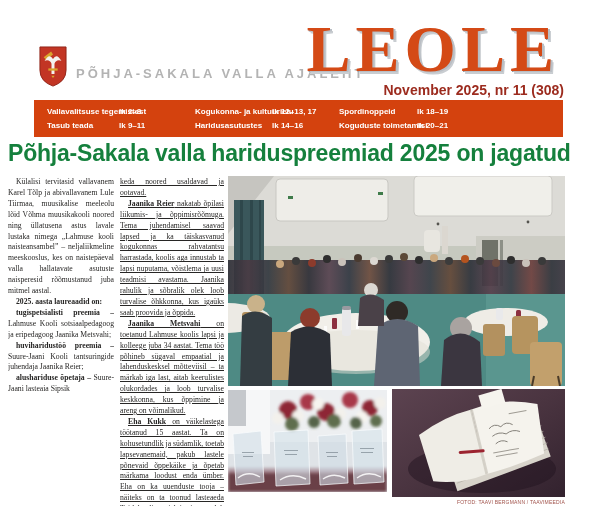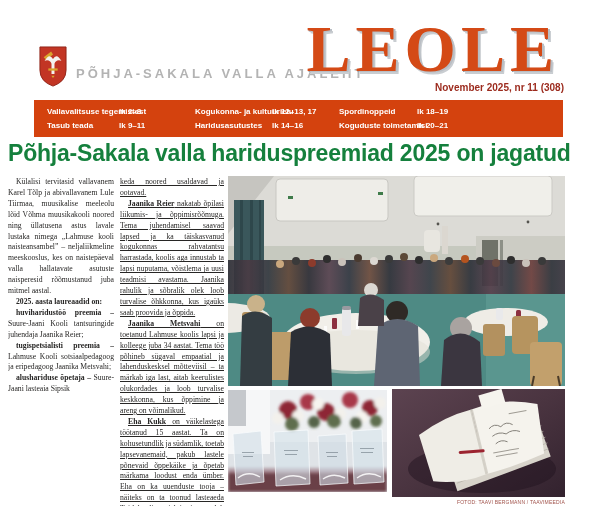--- a/index.html
+++ b/index.html
@@ -7,21 +7,21 @@
         font-family:"Liberation Serif",serif;}
 
   
   .logo{position:absolute;left:39px;top:46px;width:28px;height:42px;}
   .tagline{position:absolute;left:76px;top:66px;font-family:"Liberation Sans",sans-serif;
            font-weight:bold;font-size:13px;letter-spacing:3px;color:#b3b3b3;}
   .title{position:absolute;right:33px;top:8px;margin:8px;font-family:"Liberation Serif",serif;
          font-weight:bold;font-size:66px;line-height:1;letter-spacing:5px;color:#d44a16;
          text-shadow:2px 1px 0 #b9bec4,3px 3px 0 #c9cdd1,1px 1px 0 #8a9098;}
   .issue{position:absolute;right:36px;top:82px;font-family:"Liberation Sans",sans-serif;
-         font-weight:bold;font-size:10px;color:#9c2b1e;}
+         font-weight:bold;font-size:14px;color:#9c2b1e;}
 
   
   .index-bar{position:absolute;left:34px;top:100px;width:529px;height:37px;background:#d4420e;}
   .ib-group{position:absolute;top:5px;display:grid;grid-template-rows:14px 14px;
             font-family:"Liberation Sans",sans-serif;font-weight:bold;font-size:8px;color:#ffffff;}
   .ib-g1{left:13px;grid-template-columns:72px auto;}
   .ib-g2{left:161px;grid-template-columns:77px auto;}
   .ib-g3{left:305px;grid-template-columns:78px auto;}
   .ib-group span{display:block;line-height:14px;white-space:nowrap;}
 
@@ -85,22 +85,22 @@
       <span>Koguduste toimetamisi</span>
       <span>lk 20–21</span>
     </div>
   </nav>
 
   <h2 class="headline">Põhja-Sakala valla hariduspreemiad 2025 on jagatud</h2>
 
   <div class="col col1">
     <p class="bp">Külalisi tervitasid vallavanem Karel Tõlp ja abivallavanem Lule Tiirmaa, muusikalise meeleolu lõid Võhma muusikakooli noored ning üllatusena astus lavale lustaka nimega „Lahmuse kooli naisteansambel” – neljaliikmeline meeskooslus, kes on naistepäeval valla hallatavate asutuste naisperesid rõõmustanud juba mitmel aastal.</p>
     <p class="bp bold">2025. aasta laureaadid on:</p>
+    <p class="bp"><b>tugispetsialisti preemia –</b><span> Lahmuse Kooli sotsiaalpedagoog ja eripedagoog Jaanika Metsvahi;</span></p>
     <p class="bp"><b>huviharidustöö preemia –</b><span> Suure-Jaani Kooli tantsuringide juhendaja Jaanika Reier;</span></p>
-    <p class="bp"><b>tugispetsialisti preemia –</b><span> Lahmuse Kooli sotsiaalpedagoog ja eripedagoog Jaanika Metsvahi;</span></p>
     <p class="bp"><b>alushariduse õpetaja –</b><span> Suure-Jaani lasteaia Sipsik</span></p>
   </div>
 
   <div class="col col2">
     <p>keda noored usaldavad ja ootavad.</p>
     <p class="bp"><b>Jaanika Reier</b><span> nakatab õpilasi liikumis- ja õppimisrõõmuga. Tema juhendamisel saavad lapsed ja ka täiskasvanud kogukonnas rahvatantsu harrastada, koolis aga innustab ta lapsi nuputama, võistlema ja uusi teadmisi avastama. Jaanika rahulik ja sõbralik olek loob turvalise õhkkonna, kus igaüks saab proovida ja õppida.</span></p>
     <p class="bp"><b>Jaanika Metsvahi</b><span> on toetanud Lahmuse koolis lapsi ja kolleege juba 34 aastat. Tema töö põhineb sügaval empaatial ja lahenduskesksel mõtteviisil – ta märkab iga last, aitab keerulistes olukordades ja loob turvalise keskkonna, kus õppimine ja areng on võimalikud.</span></p>
     <p class="bp"><b>Eha Kukk</b><span> on väikelastega töötanud 15 aastat. Ta on kohusetundlik ja südamlik, toetab lapsevanemaid, pakub lastele põnevaid õppekäike ja õpetab märkama loodust enda ümber. Eha on ka uuenduste tooja – näiteks on ta toonud lasteaeda Toidukooli projekti ning osaleb aktiivselt maakondlikel koolitustel ja ainesektsioonides.</span></p>
   </div>
 

